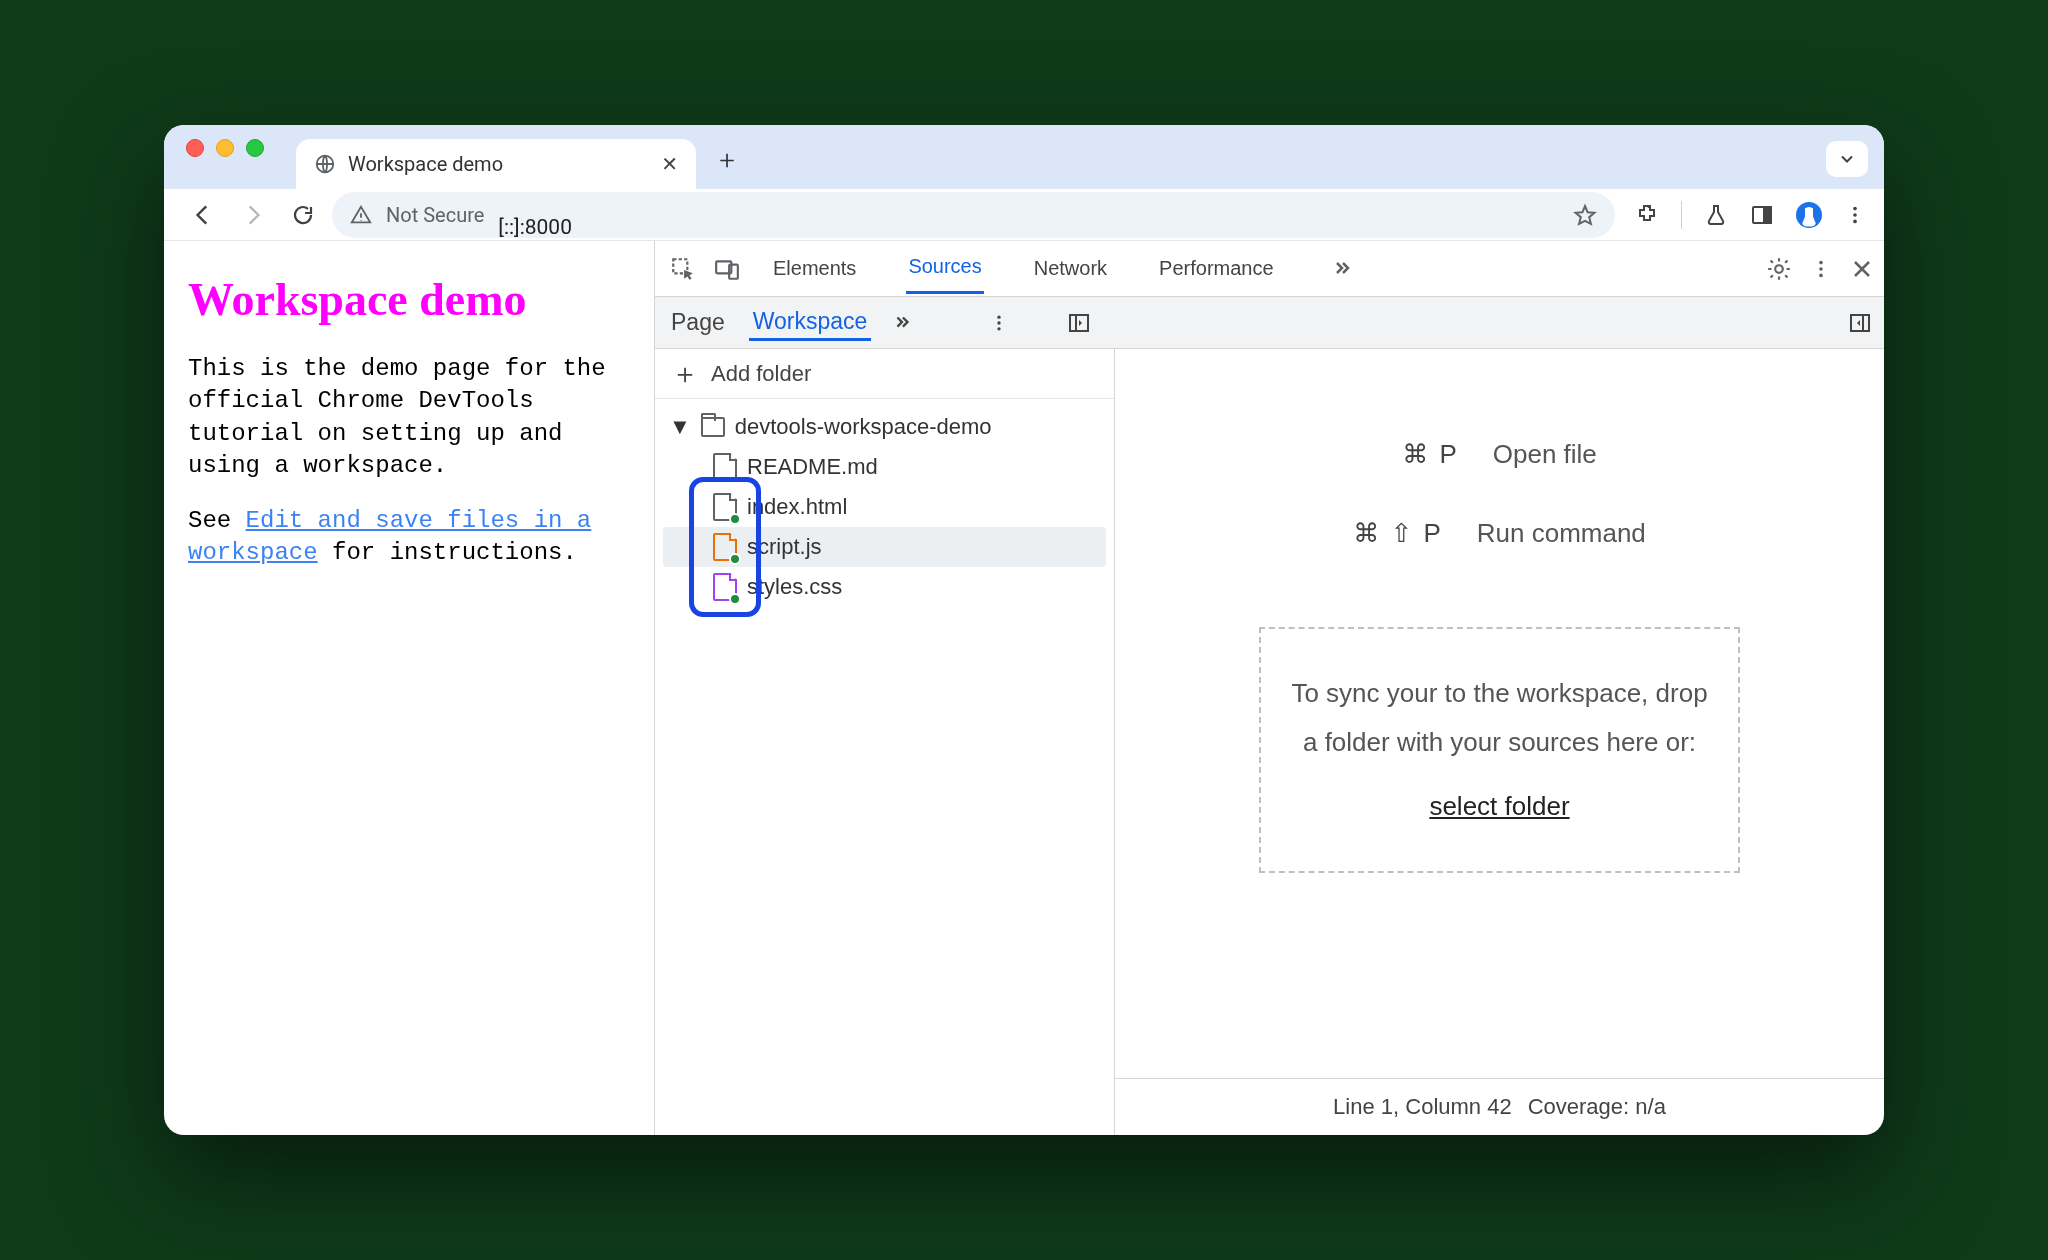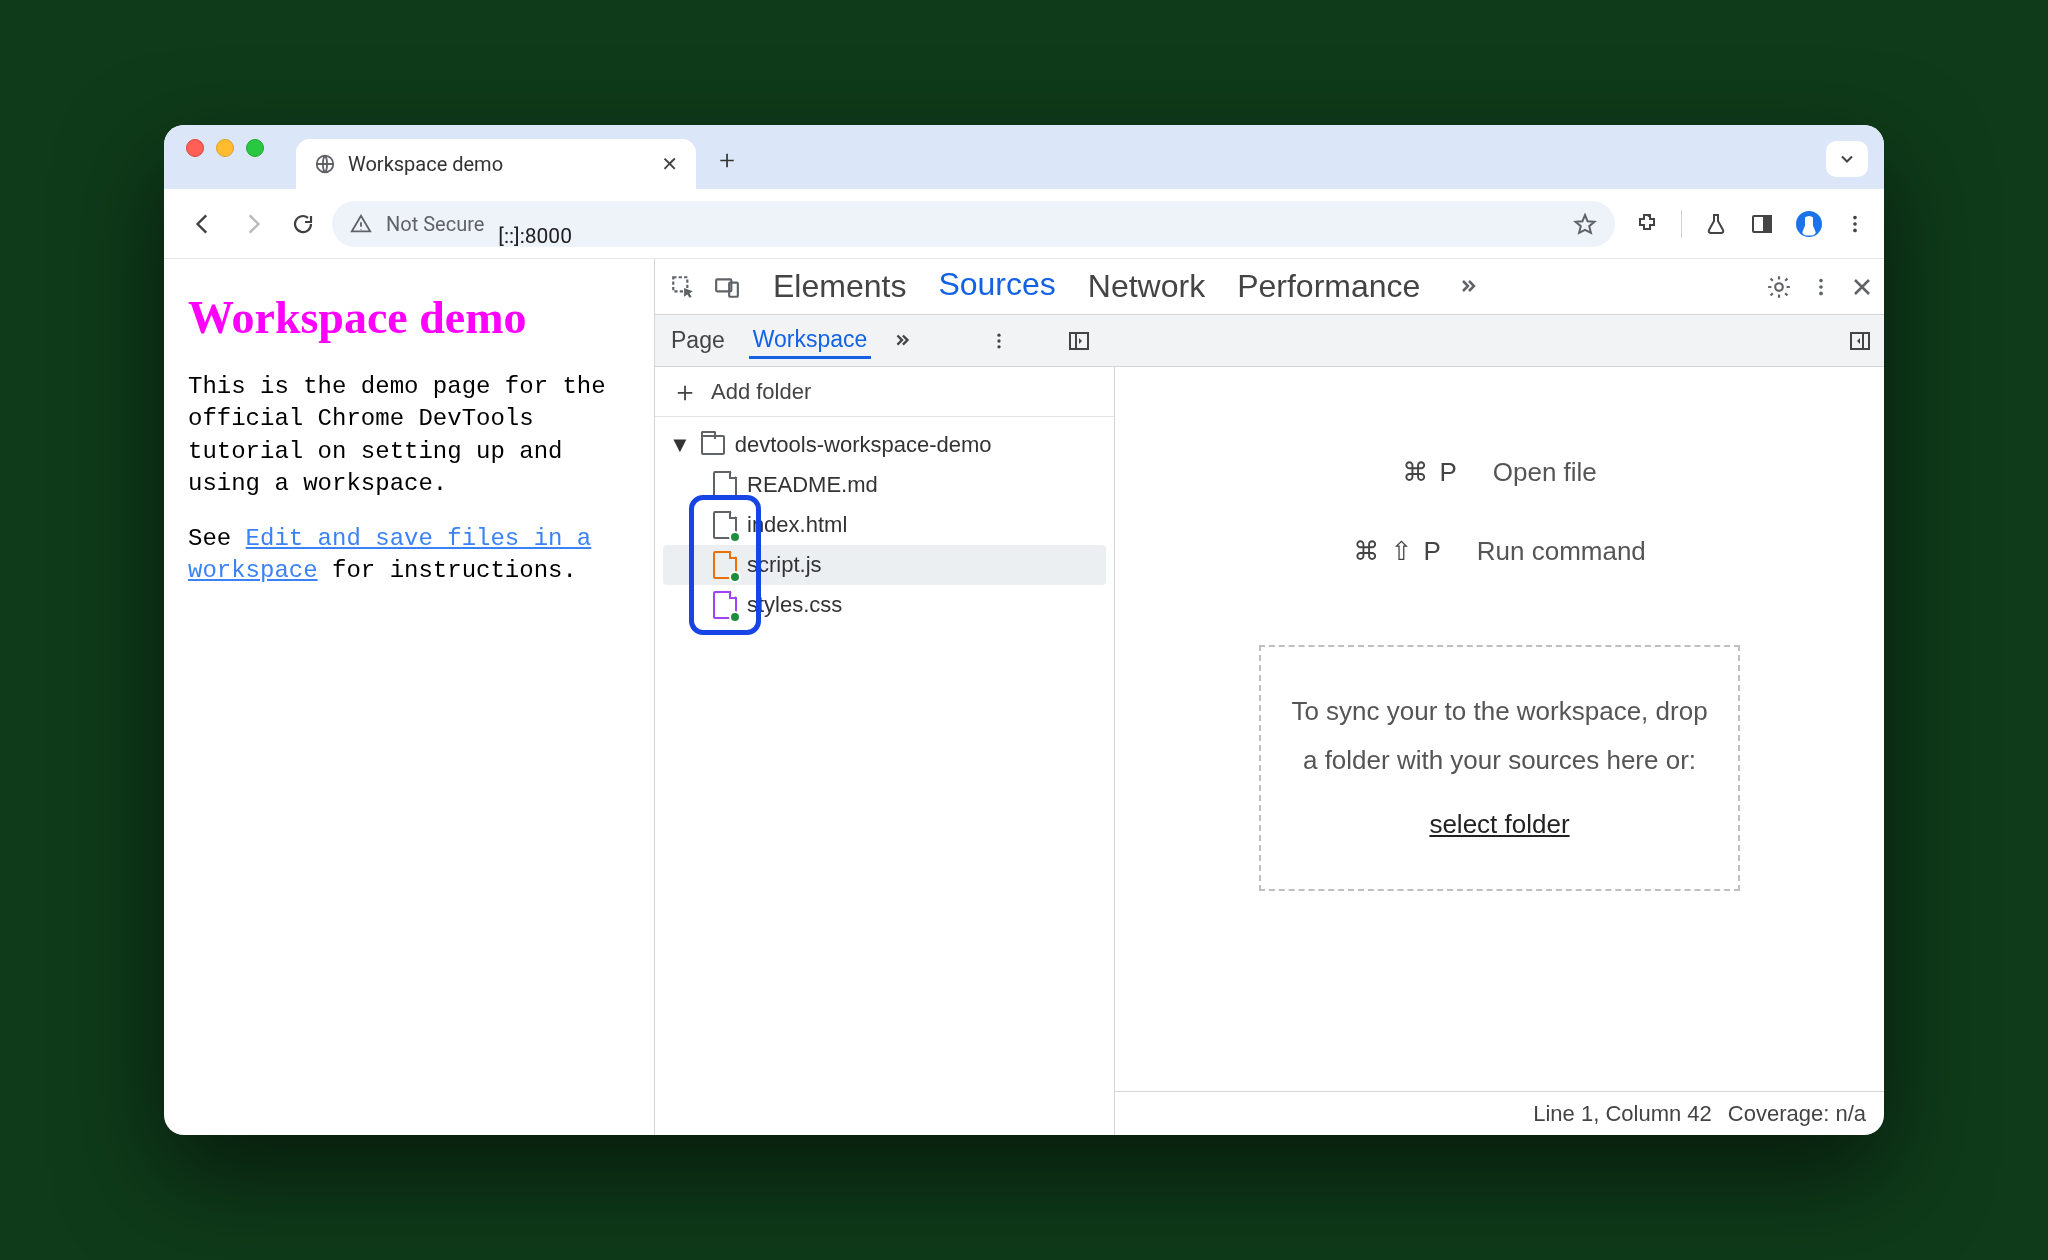--- a/index.html
+++ b/index.html
@@ -35,21 +35,21 @@
     padding: 0 18px; margin-left: 22px;
     min-width: 400px;
     font-size: 20px; color: #333;
   }
   .tab .globe { width: 22px; height: 22px; color: #5f6368; }
   .tab .close { margin-left: auto; font-size: 20px; color: #444; cursor: pointer; }
   .newtab { margin: 0 0 12px 18px; font-size: 26px; color: #333; }
   .win-expand { margin-left: auto; margin-bottom: 12px; width: 42px; height: 36px; border-radius: 10px; background: #fff; display:flex; align-items:center; justify-content:center; color:#444; }
   
   .urlbar {
-    height: 70px; background: #fff;
+    height: 52px; background: #fff;
     border-bottom: 1px solid #e6e6e6;
     display: flex; align-items: center; padding: 0 18px; gap: 8px;
   }
   .navbtn { width: 42px; height: 42px; display:flex; align-items:center; justify-content:center; color:#404040; border-radius: 50%; }
   .navbtn.dim { color: #b8b8b8; }
   .address {
     flex: 1; height: 46px; background: #eef2f9;
     border-radius: 23px; display: flex; align-items: center;
     padding: 0 18px; gap: 14px; color: #444; font-size: 21px;
   }
@@ -77,21 +77,21 @@
     border-left: 1px solid #d5d5d5;
     font-family: -apple-system, "Helvetica Neue", Arial, sans-serif;
     min-width: 0;
   }
   .dt-top {
     height: 56px; display: flex; align-items: center;
     border-bottom: 1px solid #d5d5d5; padding: 0 10px; gap: 8px;
     background: #fff;
   }
   .dt-ico { width: 36px; height: 36px; display:flex; align-items:center; justify-content:center; color:#5f6368; }
-  .dt-tabs { display: flex; gap: 28px; margin-left: 18px; font-size: 32px; color:#444; align-items: center; flex:1; }
+  .dt-tabs { display: flex; gap: 48px; margin-left: 18px; font-size: 20px; color:#444; align-items: center; flex:1; }
   .dt-tab { padding: 12px 2px 13px; cursor: pointer; }
   .dt-tab.active { color:#1362e5; border-bottom: 3px solid #1362e5; }
   .dt-right { display:flex; align-items:center; gap: 18px; color:#5f6368; }
   
   .dt-sub {
     height: 52px; background:#f1f3f4; border-bottom:1px solid #d5d5d5;
     display:flex; align-items:center; padding: 0 12px; gap: 20px;
     font-size: 23px; color:#444;
   }
   .dt-sub .subtab { padding: 3px 4px; }
@@ -125,22 +125,22 @@
   .hints { flex:1; display:flex; flex-direction:column; align-items:center; justify-content:flex-start; padding-top: 90px; gap: 48px; color:#555; font-size:26px; }
   .hint-row { display:flex; align-items:center; gap: 34px; }
   .kbd { font-size: 26px; letter-spacing: 2px; color:#444; }
   .dropzone {
     margin: 30px 40px 0; padding: 40px 30px;
     border: 2px dashed #bfbfbf; text-align:center;
     font-size: 26px; color:#555; line-height: 1.9;
   }
   .dropzone .link { text-decoration: underline; color:#222; cursor:pointer; }
   .statusbar {
-    height: 44px; border-top:1px solid #d5d5d5;
-    display:flex; align-items:center; justify-content:flex-end;
+    height: 57px; border-top:1px solid #d5d5d5;
+    display:flex; align-items:center; justify-content:center;
     padding: 0 18px; font-size: 22px; color:#444;gap:16px;
   }
   svg { display:block; }
 </style>
 </head>
 <body>
 
 <div class="window">
 
   <div class="tabstrip">

